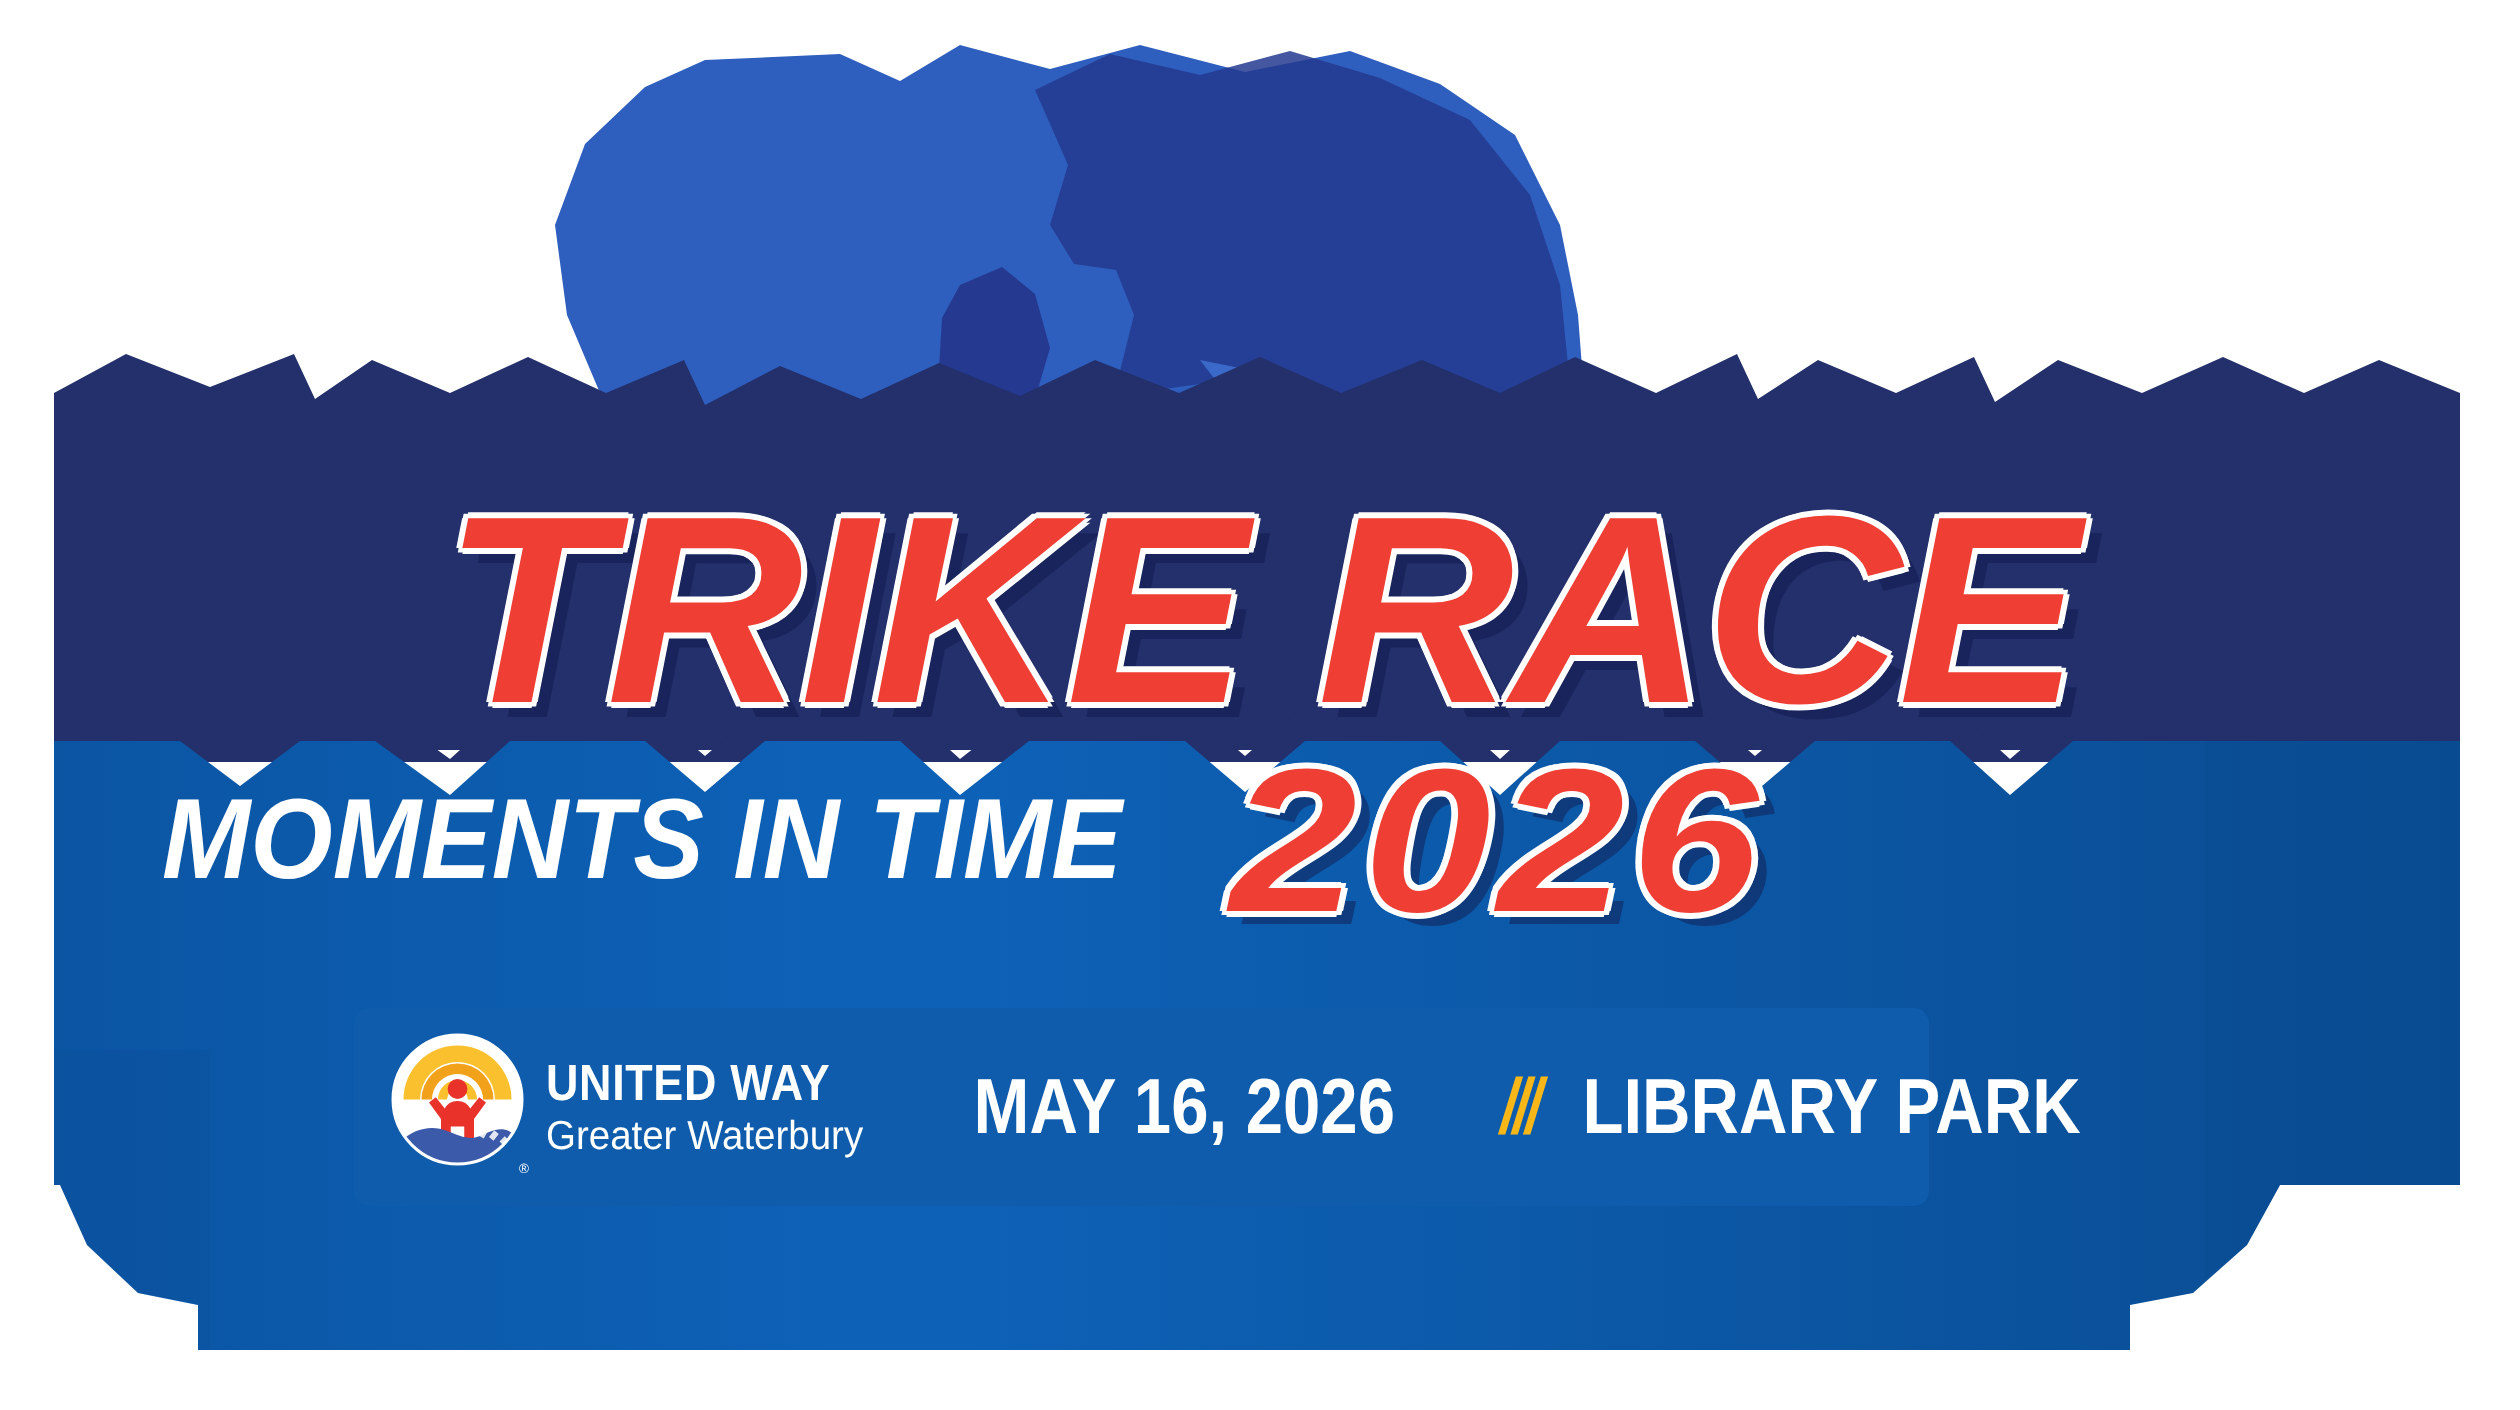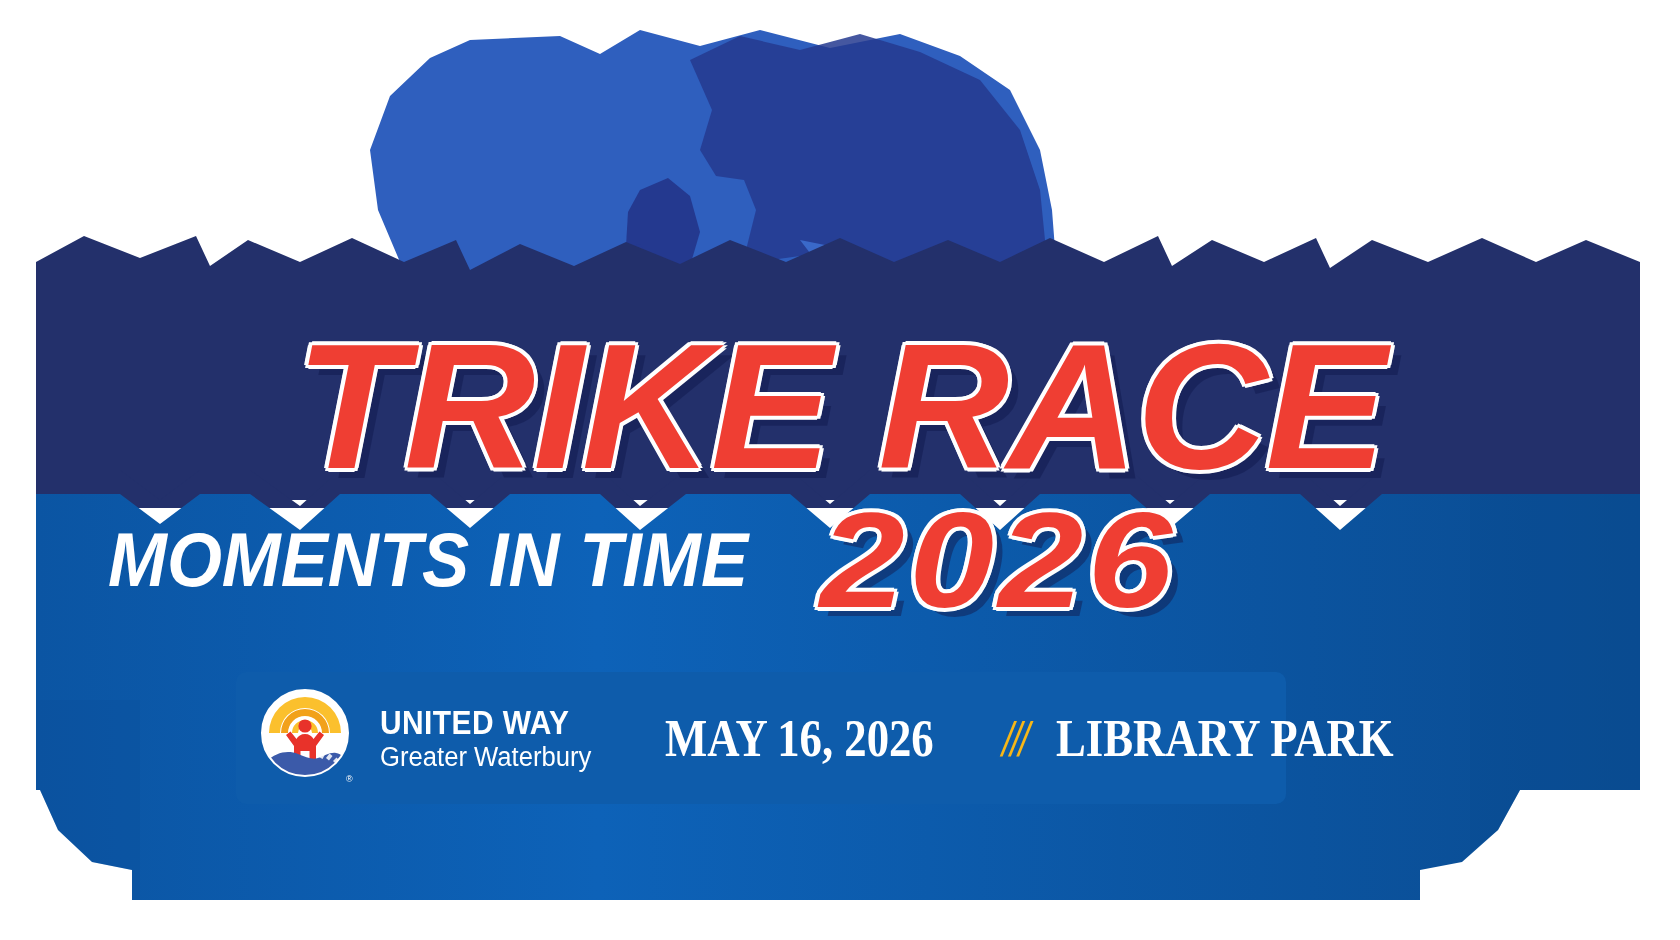--- a/index.html
+++ b/index.html
@@ -56,31 +56,31 @@
   
   #banner-row{
     position:absolute;left:210px;top:672px;
     width:1075px;height:132px;
     display:flex;align-items:center;
   }
   #uw-logo-wrap{
     width:86px;height:86px;margin-left:52px;flex:0 0 auto;
     position:relative;
   }
-  #uw-text{margin-left:32px;flex:0 0 auto;line-height:1;}
+  #uw-text{margin-left:16px;flex:0 0 auto;line-height:1;}
   #uw-line1{
     color:#ffffff;font-weight:700;font-size:34px;letter-spacing:.5px;
     transform:scaleX(.88);transform-origin:left center;
   }
   #uw-line2{
     color:#ffffff;font-weight:400;font-size:27px;margin-top:5px;
     transform:scaleX(.95);transform-origin:left center;
   }
   #event-info{
-    margin-left:62px;display:flex;align-items:center;flex:0 0 auto;font-family:Liberation Serif, serif;
+    margin-left:62px;display:flex;align-items:center;flex:0 0 auto;
   }
   .ev{
     color:#ffffff;font-weight:700;font-size:52px;letter-spacing:0px;
     transform:scaleX(.86);transform-origin:left center;
   }
   #slashes{
     color:#f7b718;font-weight:700;font-size:52px;
     font-style:italic;letter-spacing:-4px;
     margin:0 26px 0 22px;
     transform:scaleX(.8);

